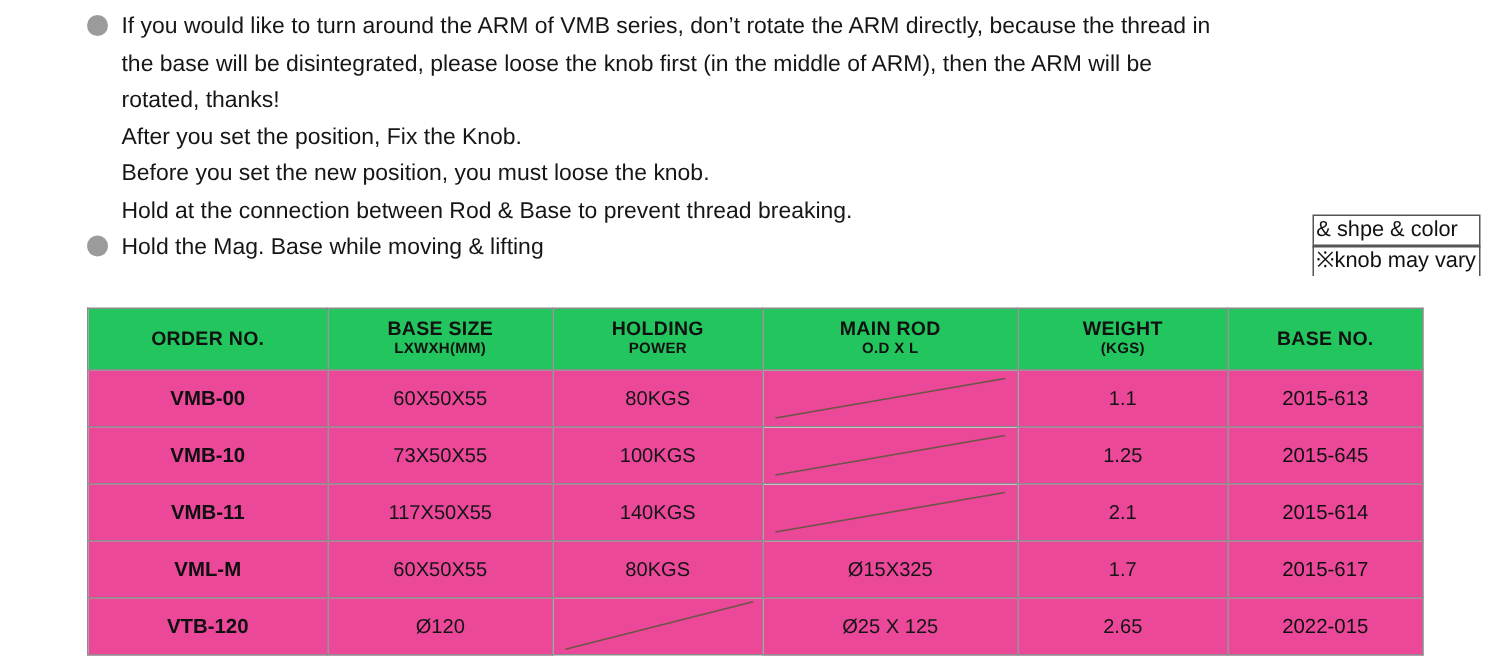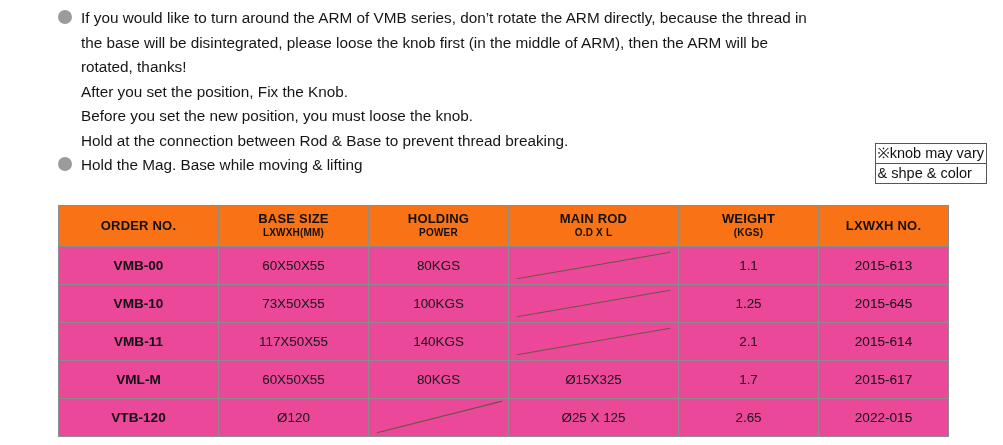--- a/index.html
+++ b/index.html
@@ -90,21 +90,21 @@
     border-collapse: collapse;
     width: 890px;
     table-layout: fixed;
   }
   table.spec th, table.spec td {
     border: 1px solid #8c8c8c;
     text-align: center;
     vertical-align: middle;
   }
   table.spec thead th {
-    background: #f97316;
+    background: #22c55e;
     font-size: 13px;
     font-weight: bold;
     line-height: 14px;
     height: 38px;
     color: #111;
     letter-spacing: 0.2px;
     margin-left: 37px;
   }
   table.spec thead th .sub {
     display: block;
@@ -165,22 +165,22 @@
       <div class="plain-line">Hold at the connection between Rod &amp; Base to prevent thread breaking.</div>
     </div>
 
     <div class="note-row note-row-2">
       <span class="bullet"></span>
       <span class="note-text">Hold the Mag. Base while moving &amp; lifting</span>
     </div>
   </div>
 
   <div class="knob-note">
+    <span class="kn-line">&amp; shpe &amp; color</span>
     <span class="kn-line first">※knob may vary</span>
-    <span class="kn-line">&amp; shpe &amp; color</span>
   </div>
 
   <div class="table-wrap">
     <table class="spec">
       <colgroup>
         <col class="c1">
           <col class="c2">
           <col class="c3">
           <col class="c4">
           <col class="c5">
@@ -201,21 +201,21 @@
           </th>
           <th>
             <span>MAIN ROD</span>
             <span class="sub">O.D X L</span>
           </th>
           <th>
             <span>WEIGHT</span>
             <span class="sub">(KGS)</span>
           </th>
           <th>
-            <span>LXWXH NO.</span>
+            <span>BASE NO.</span>
           </th>
         </tr>
       </thead>
       <tbody>
 
         <tr>
           <td class="order">VMB-00</td>
           <td>60X50X55</td>
           <td>80KGS</td>
           <td class="diag">

